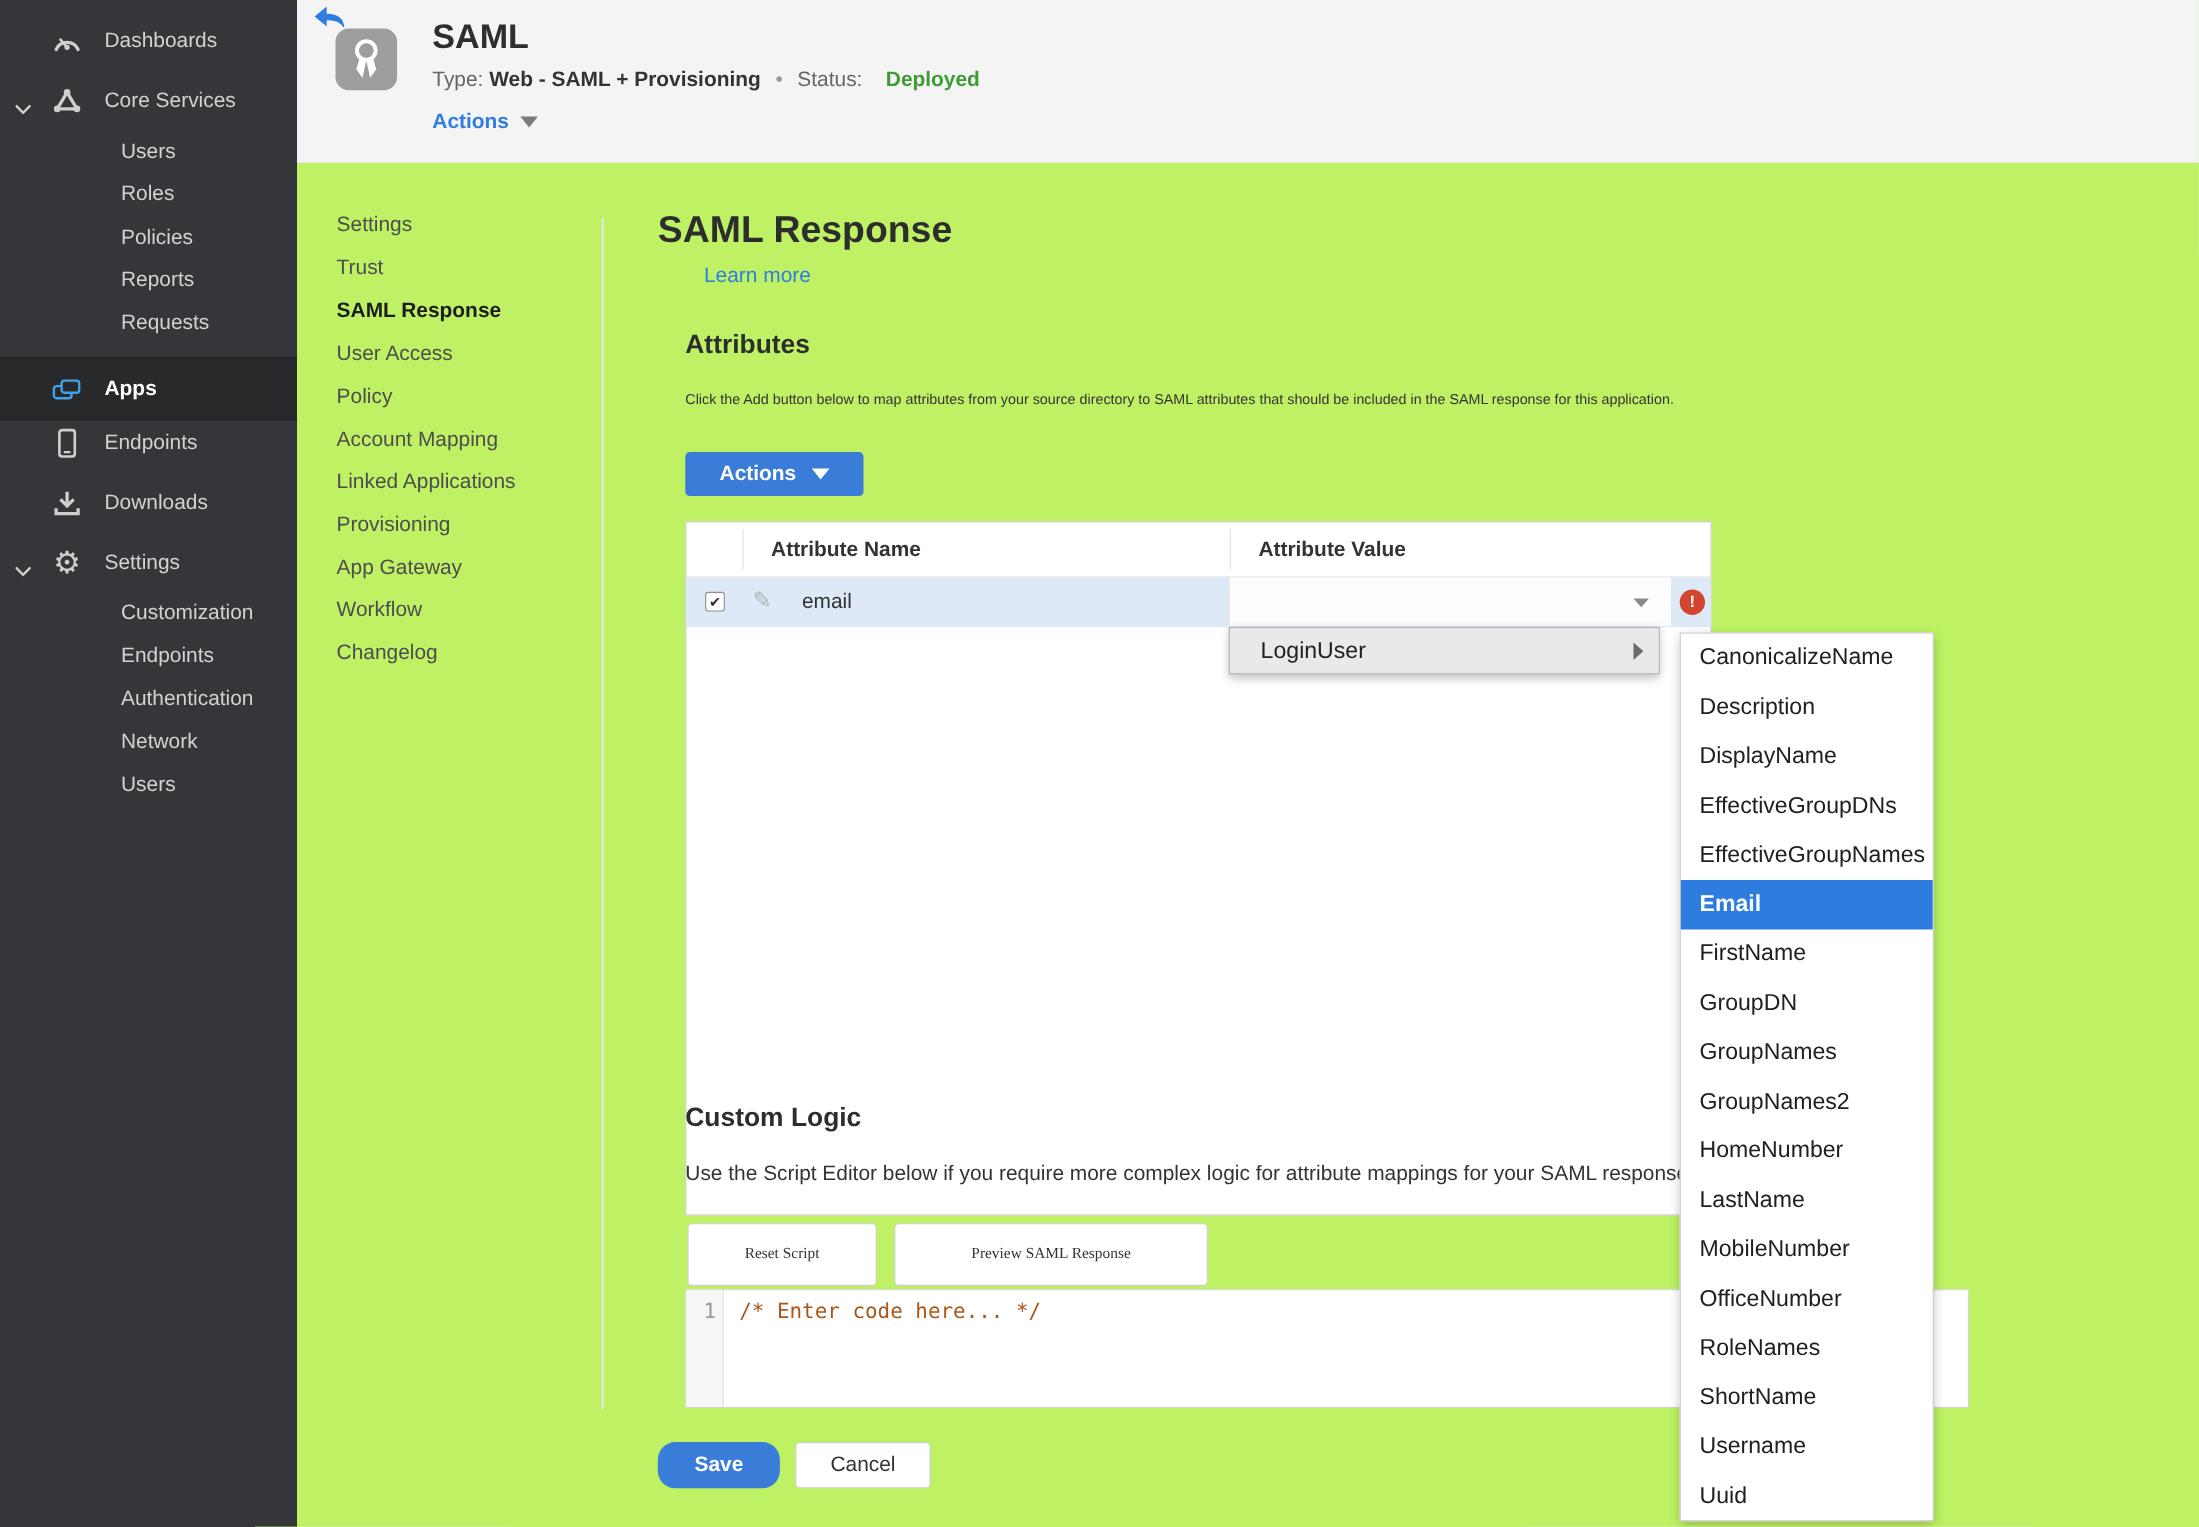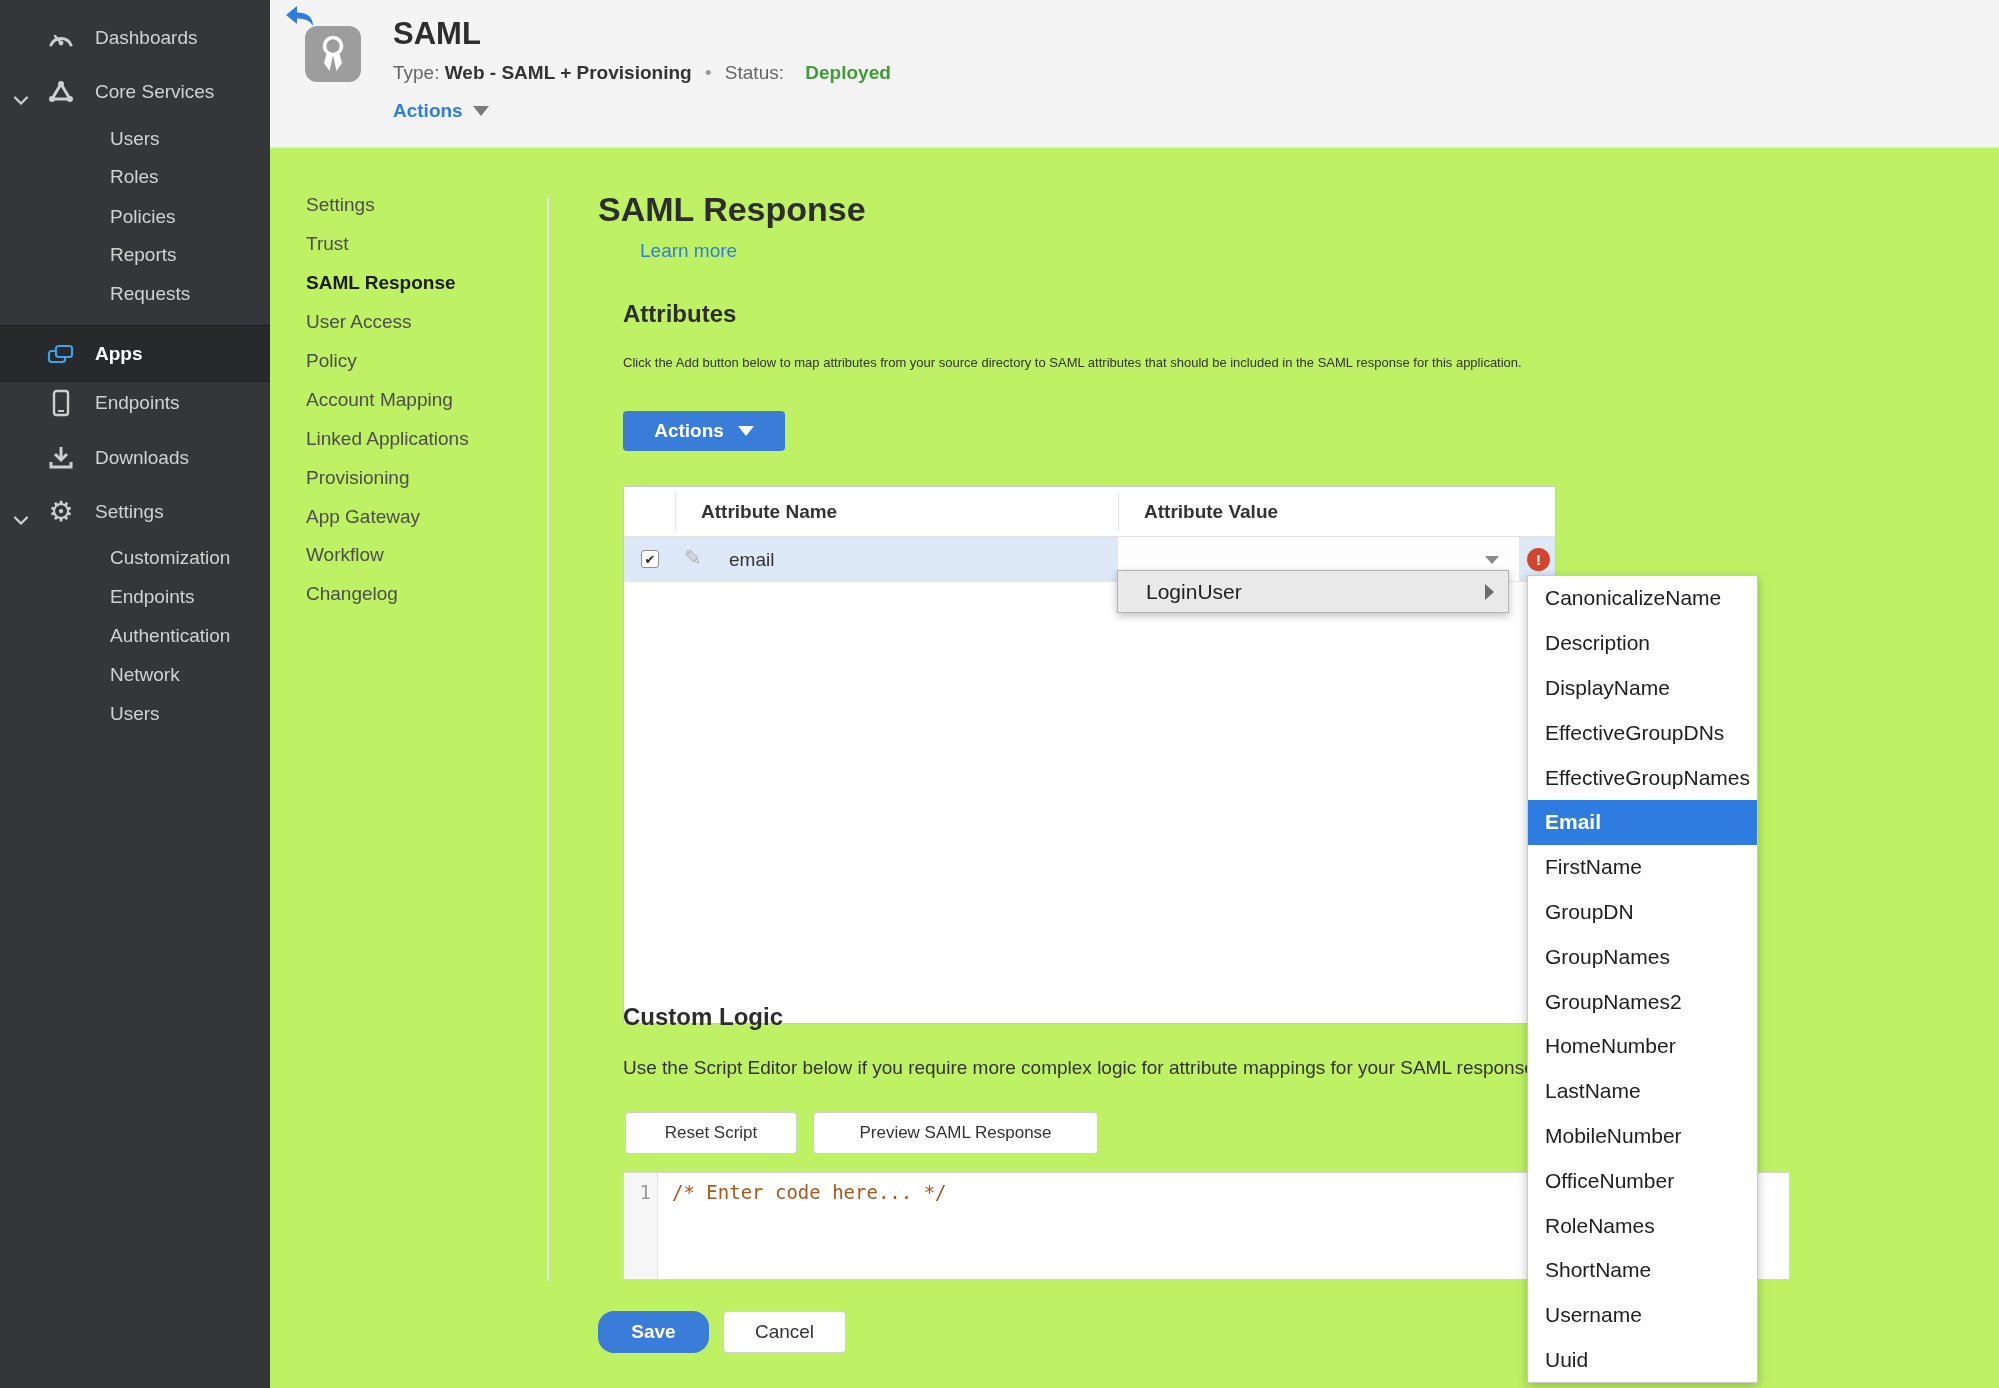--- a/index.html
+++ b/index.html
@@ -40,21 +40,21 @@
 
   
   .h1 { position:absolute; left:598px; top:190px; font-size:34px; font-weight:bold; color:#2d2d2d; }
   .learn-more { position:absolute; left:598px; top:240px; font-size:19px; font-weight:normal; color:#2f7de1; cursor:pointer;margin-left:42px; }
   .h2-attr { position:absolute; left:623px; top:300px; font-size:24px; font-weight:bold; color:#2d2d2d; }
   .attr-desc { position:absolute; left:623px; top:355px; font-size:13px; color:#333; white-space:nowrap; }
   .btn-actions { position:absolute; left:623px; top:411px; width:162px; height:40px; background:#3a7dd8; border-radius:4px; display:flex; align-items:center; justify-content:center; gap:14px; color:#fff; font-size:19px; font-weight:bold; cursor:pointer; }
   .caret-down-white { width:0; height:0; border-left:8px solid transparent; border-right:8px solid transparent; border-top:10px solid #fff; }
 
   
-  .grid { position:absolute; left:623px; top:486px; width:933px; height:538px; border:1px solid #c9c9c9; background:#fff; }
+  .grid { position:absolute; left:623px; top:474px; width:933px; height:631px; border:1px solid #c9c9c9; background:#fff; }
   .grid-head { position:relative; height:50px; border-bottom:1px solid #e2e2e2; }
   .grid-head .col-name { position:absolute; left:77px; top:0; line-height:50px; font-size:19px; font-weight:bold; }
   .grid-head .col-value { position:absolute; left:520px; top:0; line-height:50px; font-size:19px; font-weight:bold; }
   .hsep { position:absolute; top:6px; bottom:6px; width:1px; background:#e2e2e2; }
   .grid-row { position:absolute; left:0; top:50px; width:100%; height:45px; background:#dde9f7; }
   .cbx { position:absolute; left:17px; top:13px; width:18px; height:18px; background:#fff; border:1px solid #8f8f8f; border-radius:3px; display:flex; align-items:center; justify-content:center; font-size:13px; color:#2b2b2b; cursor:pointer; }
   .pencil { position:absolute; left:60px; top:9px; font-size:21px; color:#b3b3b3; }
   .row-name { position:absolute; left:105px; top:0; line-height:45px; font-size:19px; color:#333; }
   .row-select { position:absolute; left:494px; top:0; width:401px; height:44px; background:#fdfdfd; cursor:pointer; }
   .row-select .sel-caret { position:absolute; right:20px; top:19px; width:0; height:0; border-left:7px solid transparent; border-right:7px solid transparent; border-top:8px solid #8a8a8a; }
@@ -64,21 +64,21 @@
   .lu-menu { position:absolute; left:1117px; top:570px; width:392px; height:43px; background:#e9e9e9; border:1px solid #b3b3b3; box-shadow:0 3px 8px rgba(0,0,0,0.25); z-index:20; display:flex; align-items:center; cursor:pointer; }
   .lu-menu .lu-label { margin-left:28px; font-size:21px; color:#222; }
   .lu-menu .arrow-right { position:absolute; right:14px; top:13px; width:0; height:0; border-top:8px solid transparent; border-bottom:8px solid transparent; border-left:9px solid #6b6b6b; }
   .submenu { position:absolute; left:1527px; top:575px; width:231px; background:#fff; border:1px solid #c9c9c9; box-shadow:0 3px 10px rgba(0,0,0,0.25); z-index:30; }
   .submenu-item { height:44.8px; display:flex; align-items:center; padding-left:17px; font-size:21px; color:#202020; cursor:pointer; white-space:nowrap; }
   .submenu-item.selected { background:#2e7ce0; color:#fff; font-weight:bold; }
 
   
   .h2-logic { position:absolute; left:623px; top:1003px; font-size:24px; font-weight:bold; color:#2d2d2d; }
   .logic-desc { position:absolute; left:623px; top:1057px; font-size:19px; color:#333; white-space:nowrap; }
-  .btn-plain { position:absolute; height:42px; background:#fff; border:1px solid #cfcfcf; border-radius:4px; font-size:17px; color:#333; display:flex; align-items:center; justify-content:center; cursor:pointer; font-family:Liberation Sans, sans-serif; }
+  .btn-plain { position:absolute; height:57px; background:#fff; border:1px solid #cfcfcf; border-radius:4px; font-size:14px; color:#333; display:flex; align-items:center; justify-content:center; cursor:pointer; font-family:Liberation Serif, serif; }
   .btn-reset { left:625px; top:1112px; width:172px; }
   .btn-preview { left:813px; top:1112px; width:285px; }
   .editor { position:absolute; left:623px; top:1172px; width:1167px; height:108px; border:1px solid #d4d4d4; background:#fff; display:flex; z-index:10; }
   .gutter { width:34px; background:#f6f6f6; border-right:1px solid #e0e0e0; text-align:right; padding:8px 6px 0 0; color:#999; font-family:"DejaVu Sans Mono", monospace; font-size:19px; }
   .code { padding:8px 0 0 14px; font-family:"DejaVu Sans Mono", monospace; font-size:19px; color:#ab5717; white-space:pre; }
   .btn-save { position:absolute; left:598px; top:1311px; width:111px; height:42px; background:#3a7dd8; border-radius:16px; color:#fff; font-weight:bold; font-size:19px; display:flex; align-items:center; justify-content:center; cursor:pointer; }
   .btn-cancel { position:absolute; left:723px; top:1311px; width:123px; height:42px; background:#fff; border:1px solid #cfcfcf; border-radius:4px; color:#333; font-size:19px; display:flex; align-items:center; justify-content:center; cursor:pointer; }
 </style>
 </head>
 <body>

